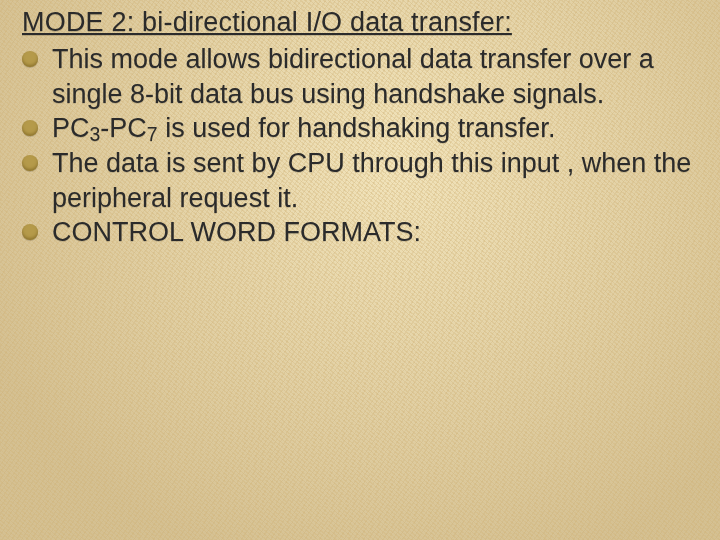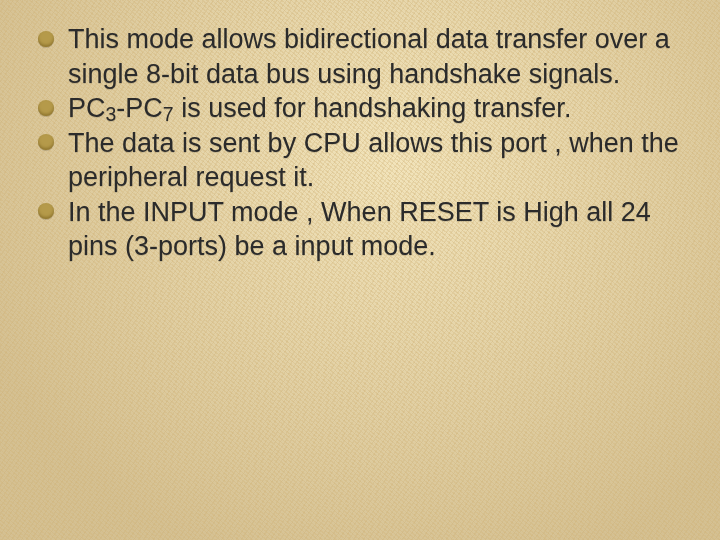--- a/index.html
+++ b/index.html
@@ -35,21 +35,21 @@
   .title {
     font-size: 27px;
     line-height: 1.2;
     margin: 0 0 4px 4px;
     text-decoration: underline;
     text-shadow: 0 1px 0 rgba(0,0,0,0.15);
     letter-spacing: 0.2px;
   }
   ul.bullets {
     list-style: none;
-    margin: 16px;
+    margin: 0;
     padding: 0;
   }
   ul.bullets > li {
     position: relative;
     padding-left: 34px;
     font-size: 27px;
     line-height: 1.28;
     margin: 0;
     text-shadow: 0 1px 0 rgba(0,0,0,0.12);
   }
@@ -69,23 +69,24 @@
     vertical-align: baseline;
     position: relative;
     top: 0.18em;
   }
   .bi-line { white-space: normal; }
 </style>
 </head>
 <body>
 
 <div class="slide">
+  <div class="title">MODE 2: bi-directional I/O data transfer:</div>
   <ul class="bullets">
     <li><span class="bi-line">This mode allows bidirectional data transfer over a single 8-bit data bus using handshake signals.</span></li>
     <li>
       <span>
         <span>PC</span><span class="sub">3</span><span>-PC</span><span class="sub">7</span><span> is used for handshaking transfer.</span>
       </span>
     </li>
-    <li><span>The data is sent by CPU allows this port , when the peripheral request it.</span></li>
-    <li><span>In the INPUT mode , When RESET  is High all 24 pins (3-ports) be a input mode.</span></li>
+    <li><span>The data is sent by CPU through this input , when the peripheral request it.</span></li>
+    <li><span>CONTROL WORD FORMATS:</span></li>
   </ul>
 </div>
 
 </body></html>

